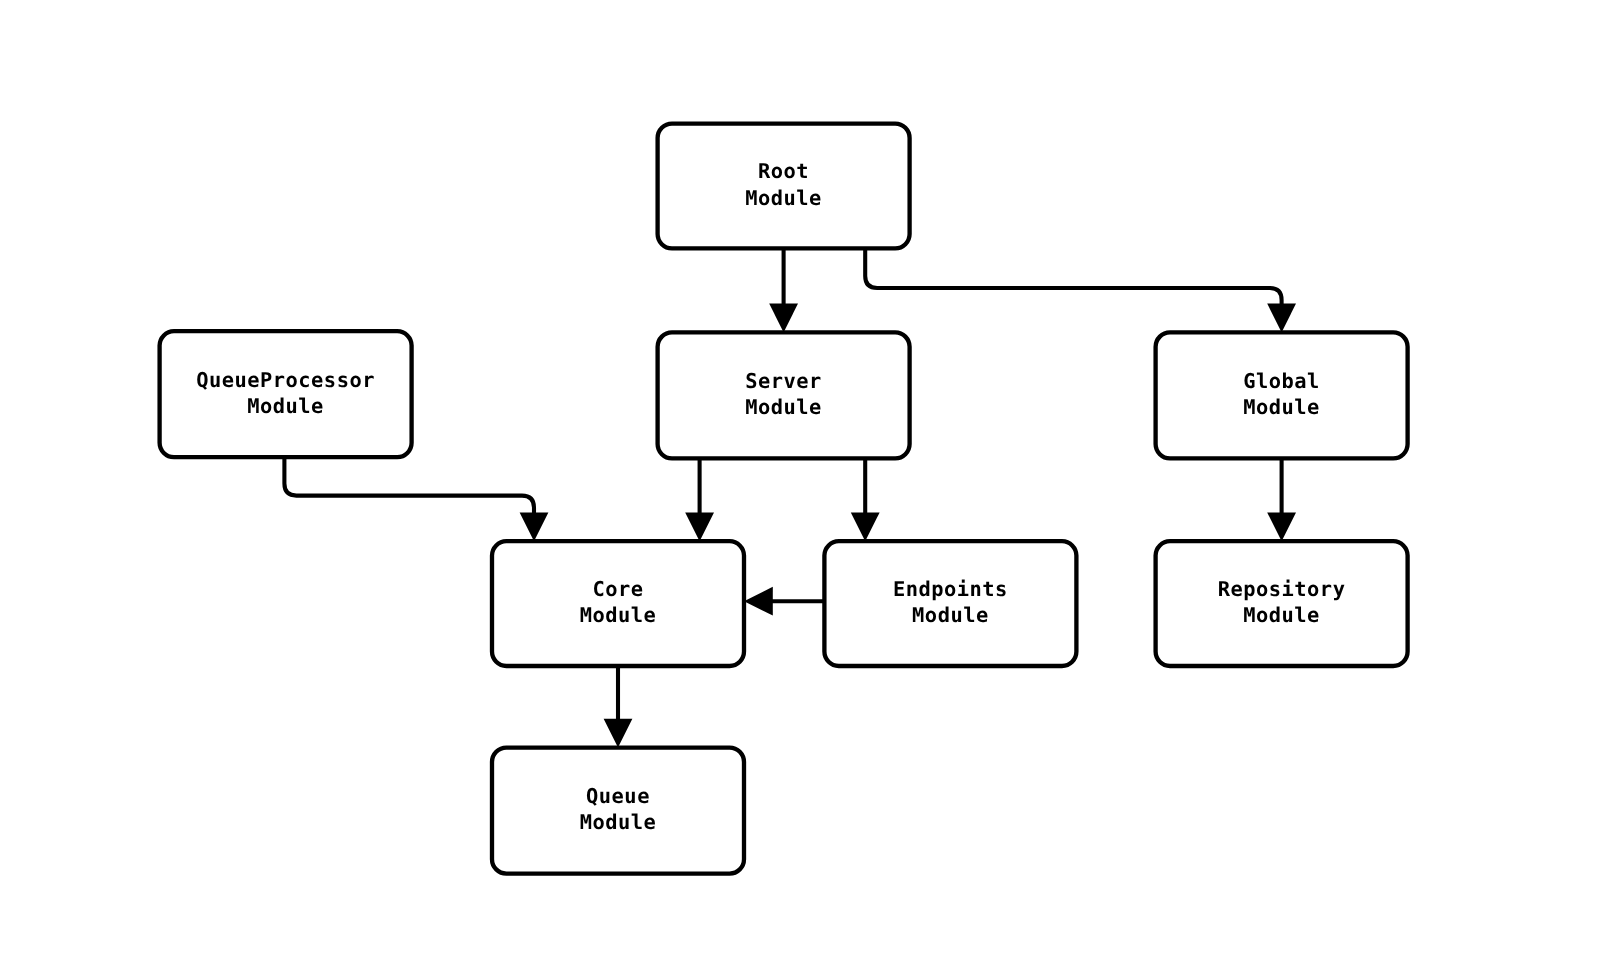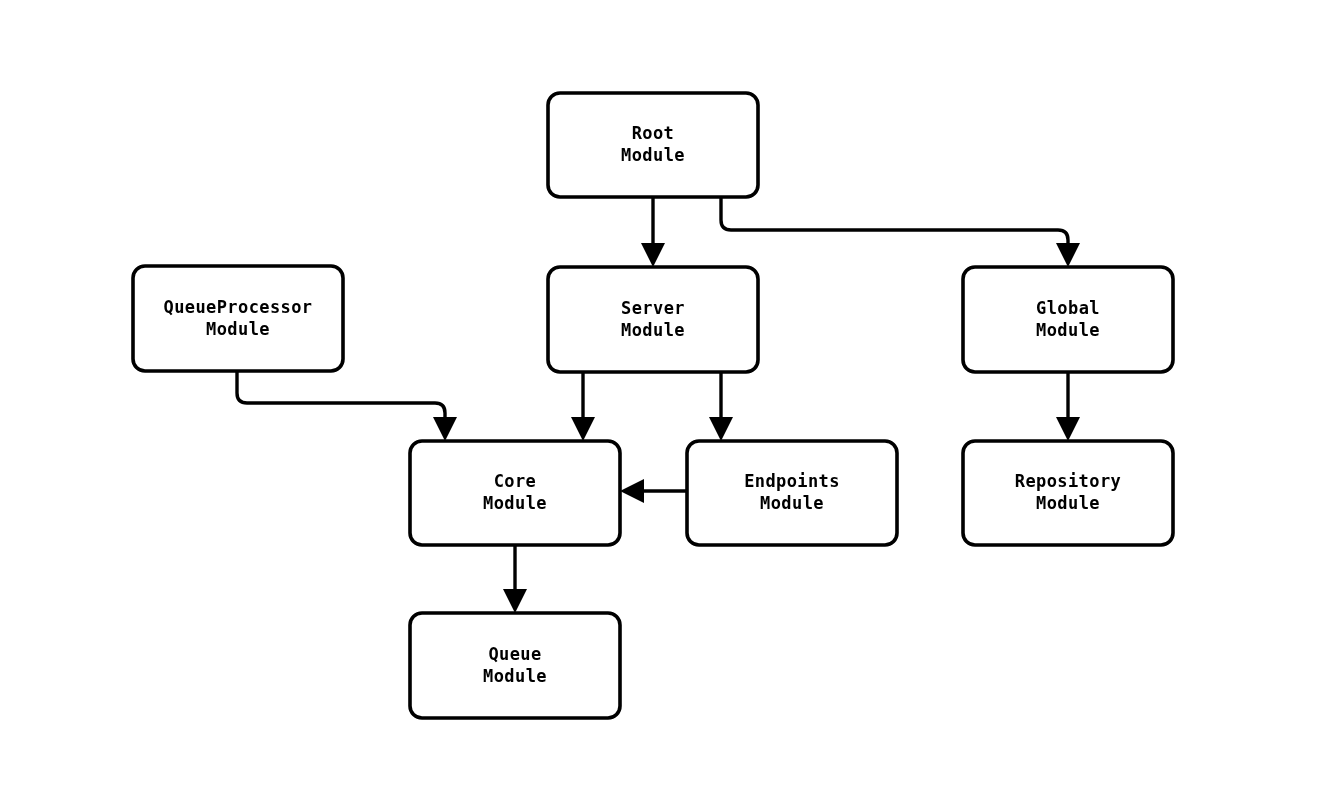--- a/index.html
+++ b/index.html
@@ -12,20 +12,21 @@
     width: 1337px;
     height: 809px;
     font-family: "DejaVu Sans Mono", "Liberation Mono", monospace;
     overflow: hidden;
   }
   #diagram-root {
     position: relative;
     width: 1337px;
     height: 609px;
     background: #ffffff;
+    margin-top: 10px;
   }
   svg#diagram-canvas {
     display: block;
     width: 1337px;
     height: 809px;
   }
   .node-box {
     fill: #ffffff;
     stroke: #000000;
     stroke-width: 3.6;

